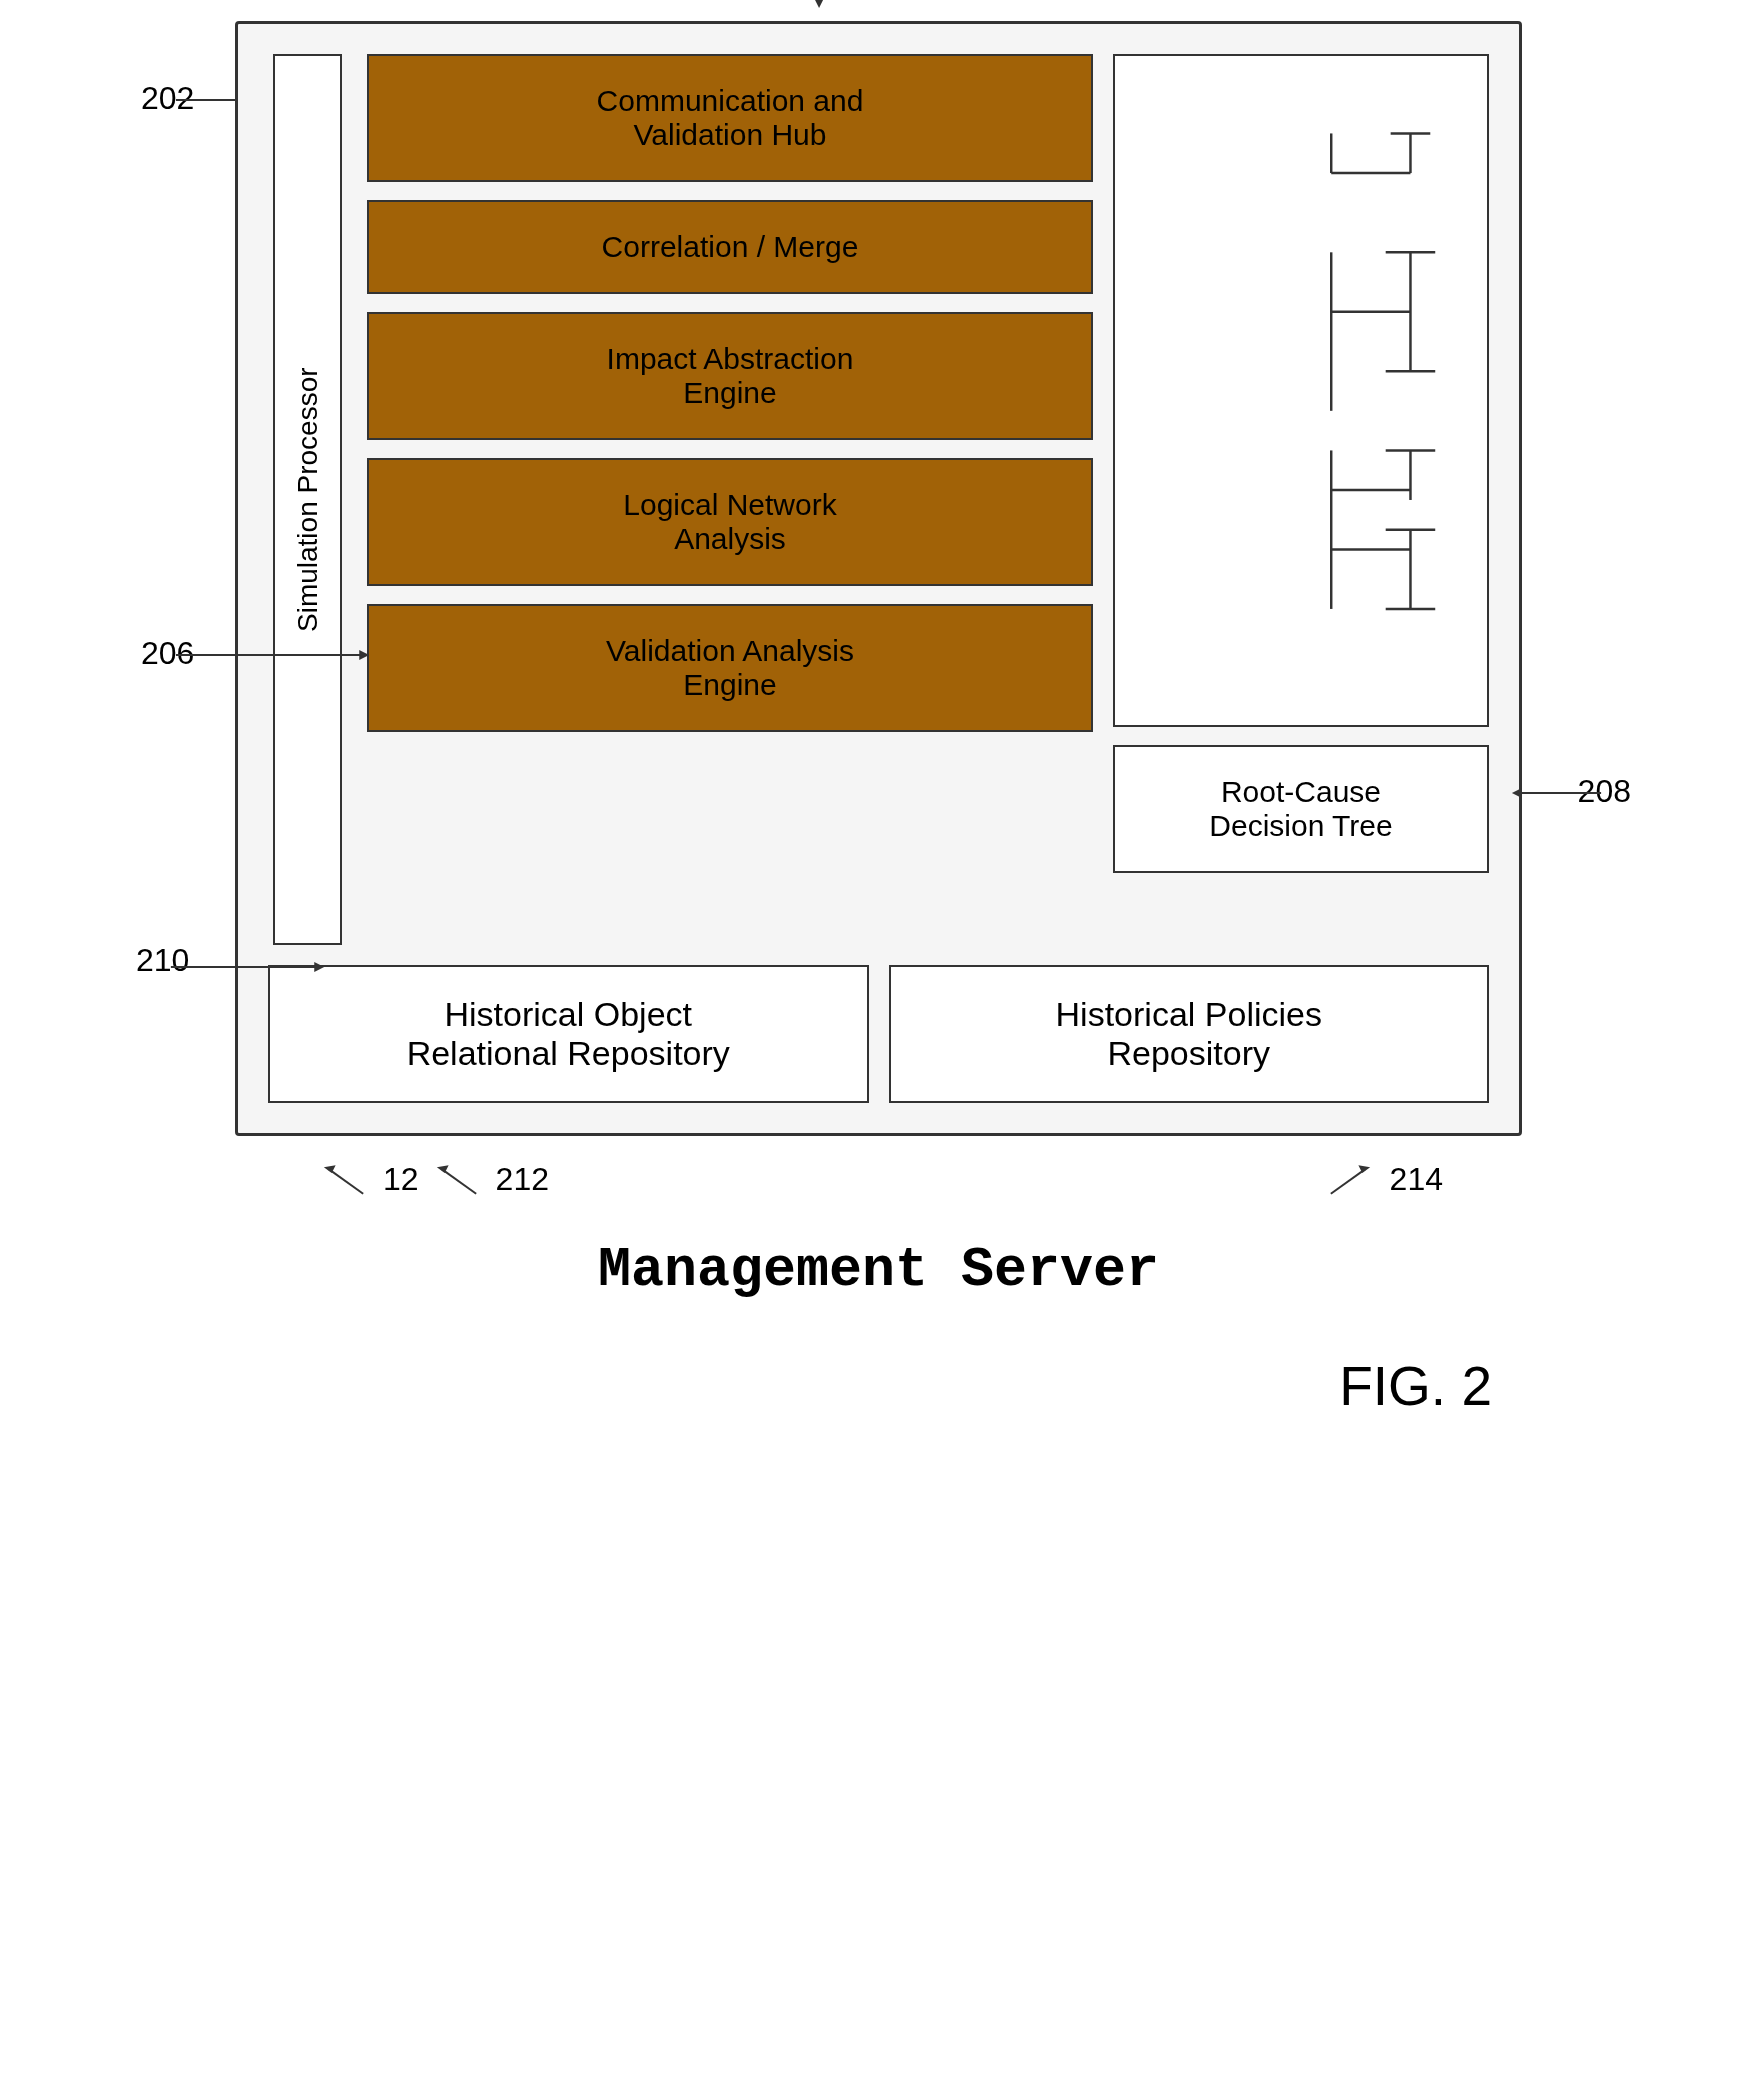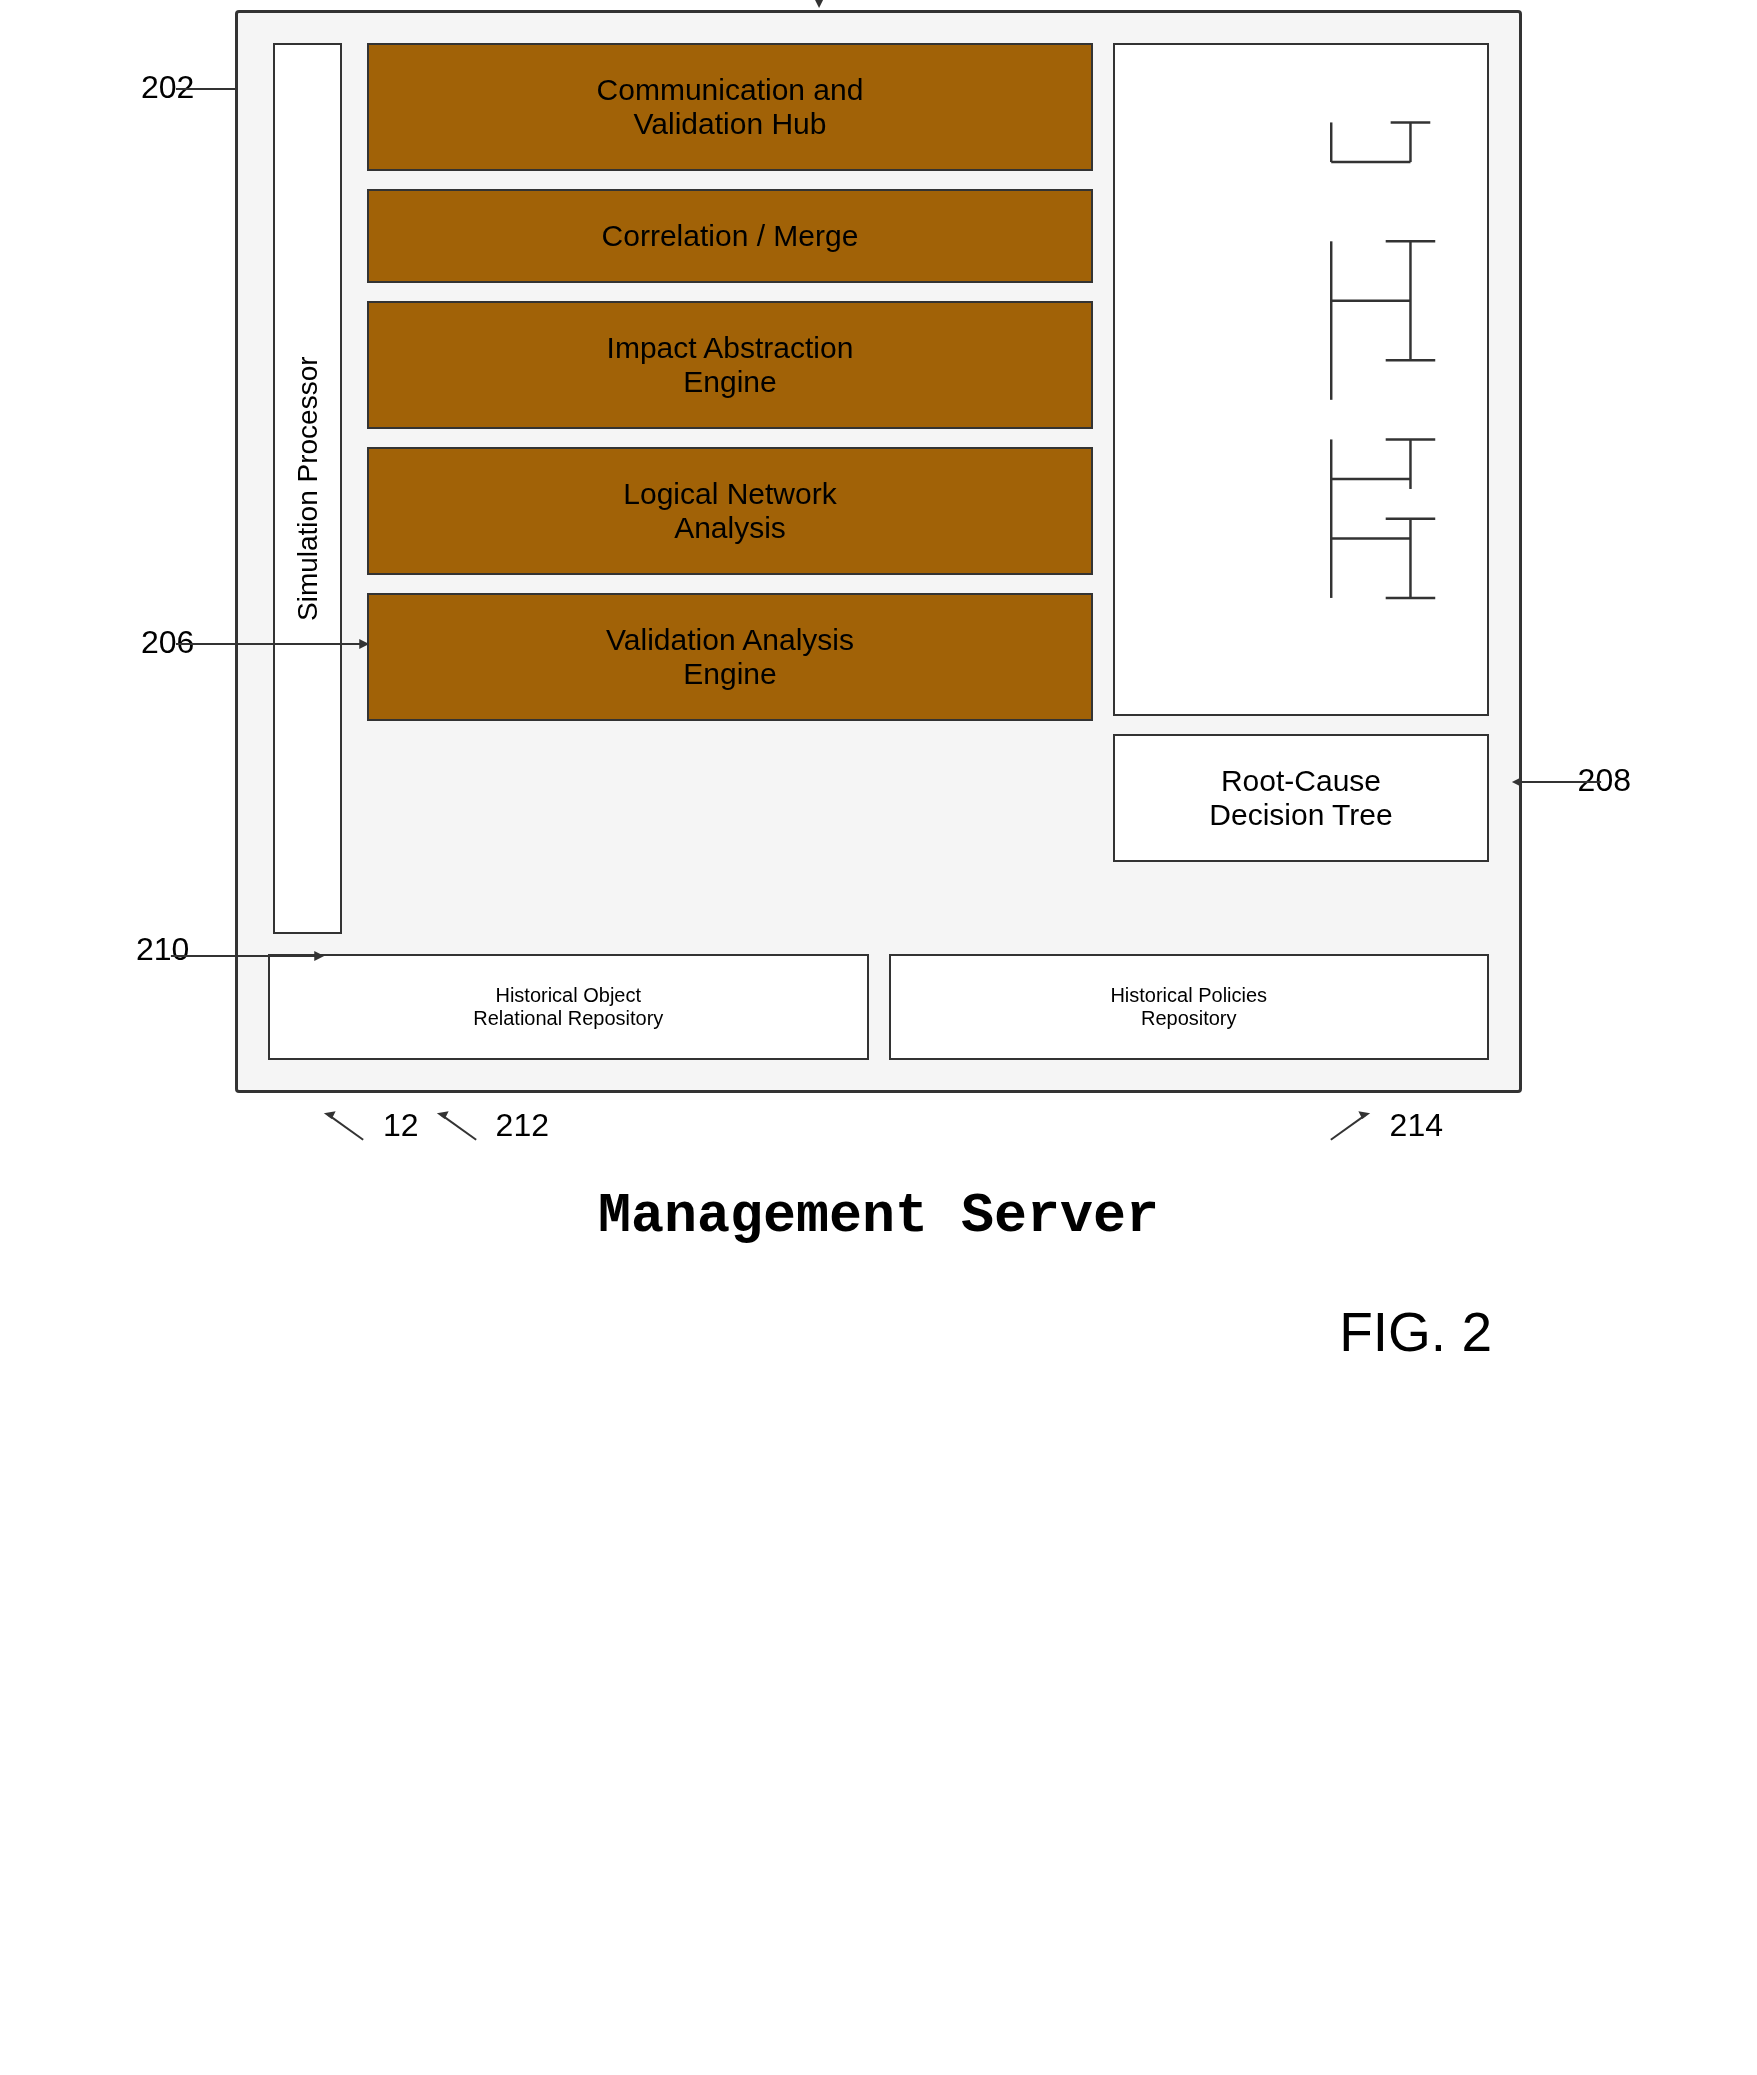--- a/index.html
+++ b/index.html
@@ -119,21 +119,21 @@
       flex-direction: row;
       gap: 20px;
       margin-top: 20px;
       width: 100%;
     }
 
     .repo-box {
       border: 2px solid #333;
       background: #fff;
       text-align: center;
-      font-size: 20px;
+      font-size: 34px;
       padding: 28px 20px;
       flex: 1;
     }
 
     
     .management-server-label {
       text-align: center;
       font-size: 55px;
       font-weight: bold;
       margin-top: 40px;
@@ -158,21 +158,21 @@
 
   <div style="position: relative; width: 1287px; margin: 0 auto 10px auto;">
     <div style="position: absolute; left: 574px; top: -40px; font-size: 32px;">204</div>
 
     <svg style="position:absolute; left:396px; top:-59px; width:248px; height:69px;" viewBox="0 0 250 70">
       <line x1="175" y1="10" x2="190" y2="60" stroke="#333" stroke-width="2"></line>
       <polygon points="185,58 190,68 195,58" fill="#333"></polygon>
     </svg>
   </div>
 
-  <div style="position: relative; width: 1287px; margin: 0 auto; border-radius: 30px;">
+  <div style="position: relative; width: 1287px; margin: 11px auto; border-radius: 30px;">
     <div style="position: absolute; left: -94px; top: 59px; font-size: 32px;">202</div>
 
     <svg style="position:absolute; left:-69px; top:54px; width:89px; height:50px;" viewBox="0 0 90 50">
       <line x1="10" y1="25" x2="75" y2="25" stroke="#333" stroke-width="2"></line>
       <polygon points="70,20 80,25 70,30" fill="#333"></polygon>
     </svg>
 
     <div class="outer-box">
 
       <div class="inner-content">

